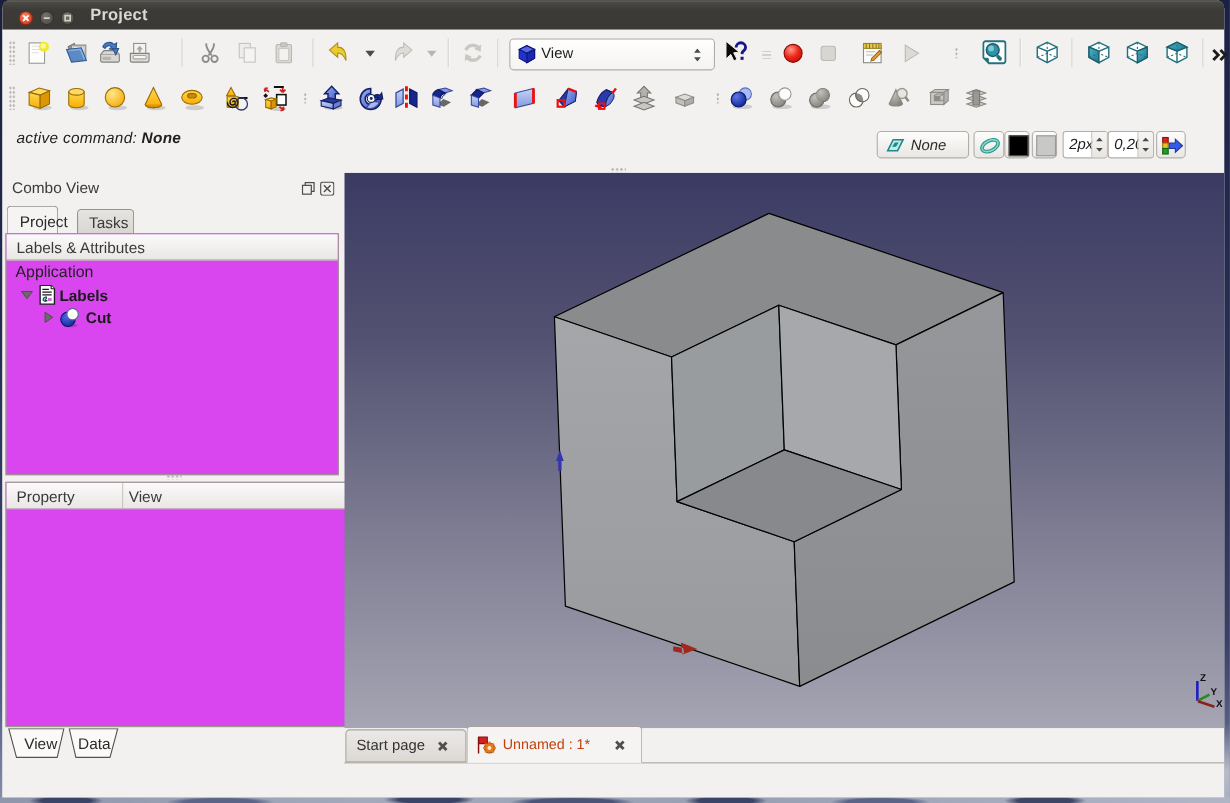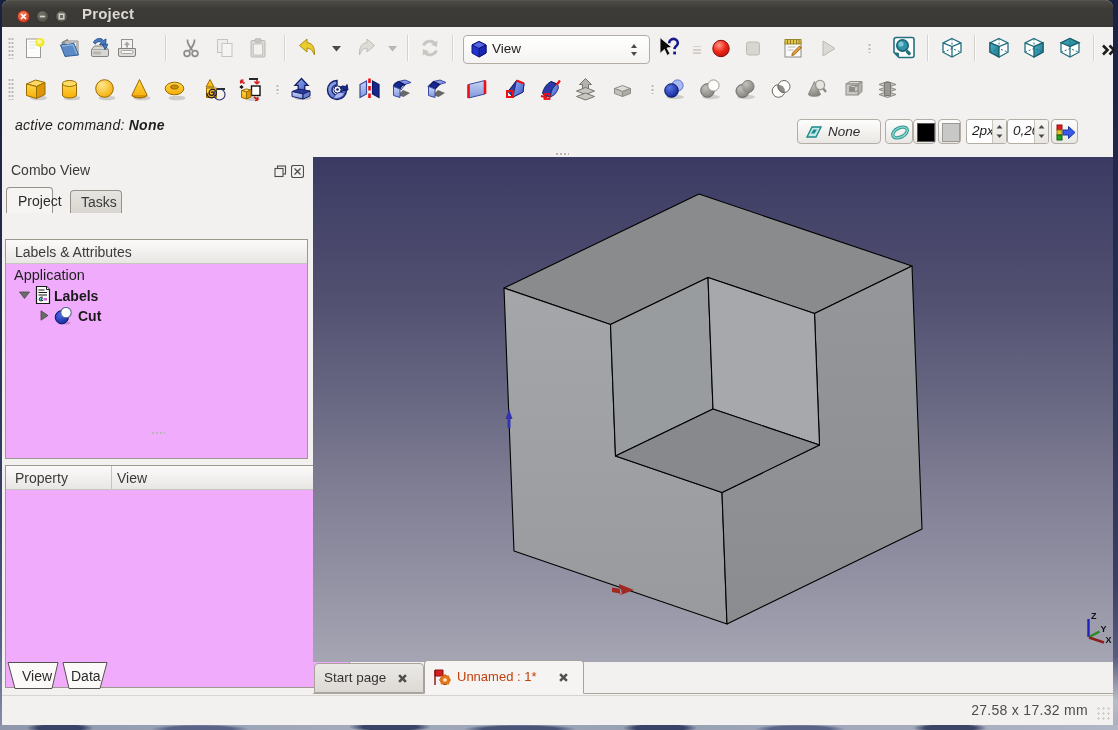--- a/index.html
+++ b/index.html
@@ -26,21 +26,21 @@
   .wbtn{position:absolute;top:8.5px;width:13px;height:13px;border-radius:50%;}
   #title .t{position:absolute;left:80px;top:4px;font-size:15px;font-weight:bold;
     color:#dcd8d1;letter-spacing:0.2px;}
   .sep{position:absolute;top:8px;width:1px;height:26px;background:#d5d2cd;
     border-right:1px solid #fbfbfa;}
   .dots{position:absolute;width:3px;background-image:radial-gradient(circle,#b9b5af 1px,transparent 1.2px);
     background-size:3px 4px;}
   .ic{position:absolute;width:24px;height:24px;}
   .ic svg{position:absolute;left:0;top:0;}
   #vp{position:absolute;left:311px;top:157px;width:800px;height:505px;}
-  .panelframe{position:absolute;background:#f0abfc;border:1px solid #9d978e;box-sizing:border-box;margin-top:27px;}
+  .panelframe{position:absolute;background:#d946ef;border:1px solid #9d978e;box-sizing:border-box;}
   .btn{background:linear-gradient(#fdfdfc,#e9e7e3);border:1px solid #b3ada6;border-radius:4px;box-sizing:border-box;}
   .phead{position:absolute;left:0;top:0;right:0;height:23px;
     background:linear-gradient(#fbfafa,#e9e7e4);border-bottom:1px solid #c8c4be;
     font-size:14px;color:#3a3a3a;}
 </style>
 </head>
 <body>
 <div id="deskR"></div>
 <div id="deskB"></div>
 <div id="win">
@@ -690,17 +690,13 @@
             <path d="M11 5.2 v2 M11 14.8 v-2 M5.2 11 h2 M16.8 11 h-2 M7 7 l1.4 1.4 M15 15 l-1.4 -1.4 M15 7 l-1.4 1.4 M7 15 l1.4 -1.4"></path>
           </g>
       </svg>
       <div class="abs" style="left:32px;top:8px;font-size:13px;color:#c2410c;">Unnamed : 1*</div>
       <svg width="13" height="13" style="position:absolute;left:132px;top:10px;">
           <path d="M2.2 4 L4 2.2 L6.5 4.7 L9 2.2 L10.8 4 L8.3 6.5 L10.8 9 L9 10.8 L6.5 8.3 L4 10.8 L2.2 9 L4.7 6.5 Z" fill="#4f4f4d"></path>
         </svg>
     </div>
   </div>
 
-  <div id="status" class="abs" style="left:0;top:695px;width:1111px;height:30px;background:#f2f1f0;border-top:1px solid #d8d5d1;box-sizing:border-box;">
-    <div class="abs" style="right:25px;top:6px;font-size:14px;color:#4c4c4c;letter-spacing:0.3px;">27.58 x 17.32 mm</div>
-    <div class="dots" style="right:3px;top:10px;width:14px;height:16px;background-size:5px 5px;opacity:0.55;"></div>
-  </div>
 </div>
 
 </body></html>

